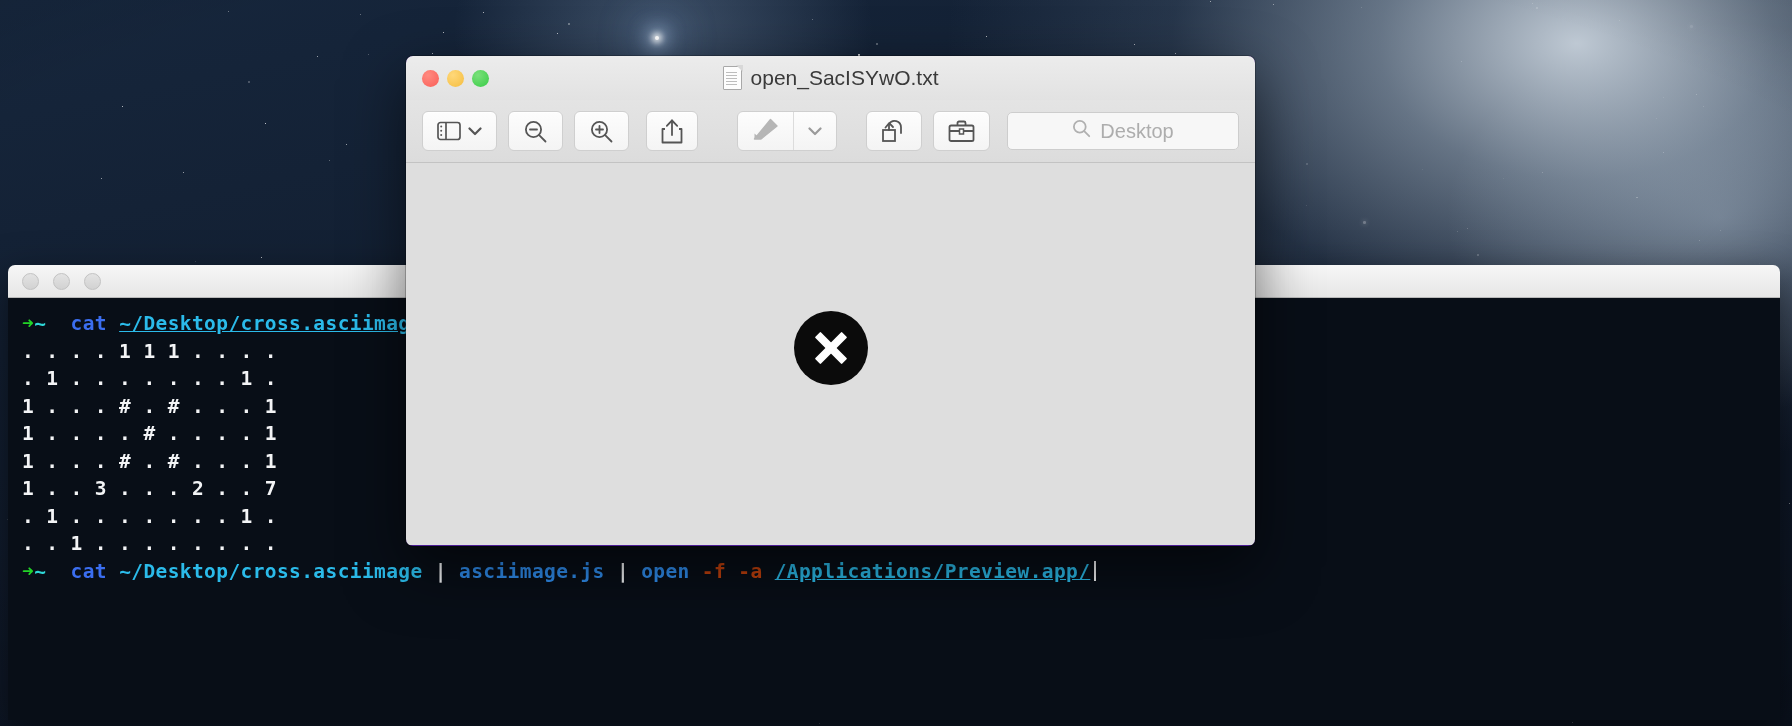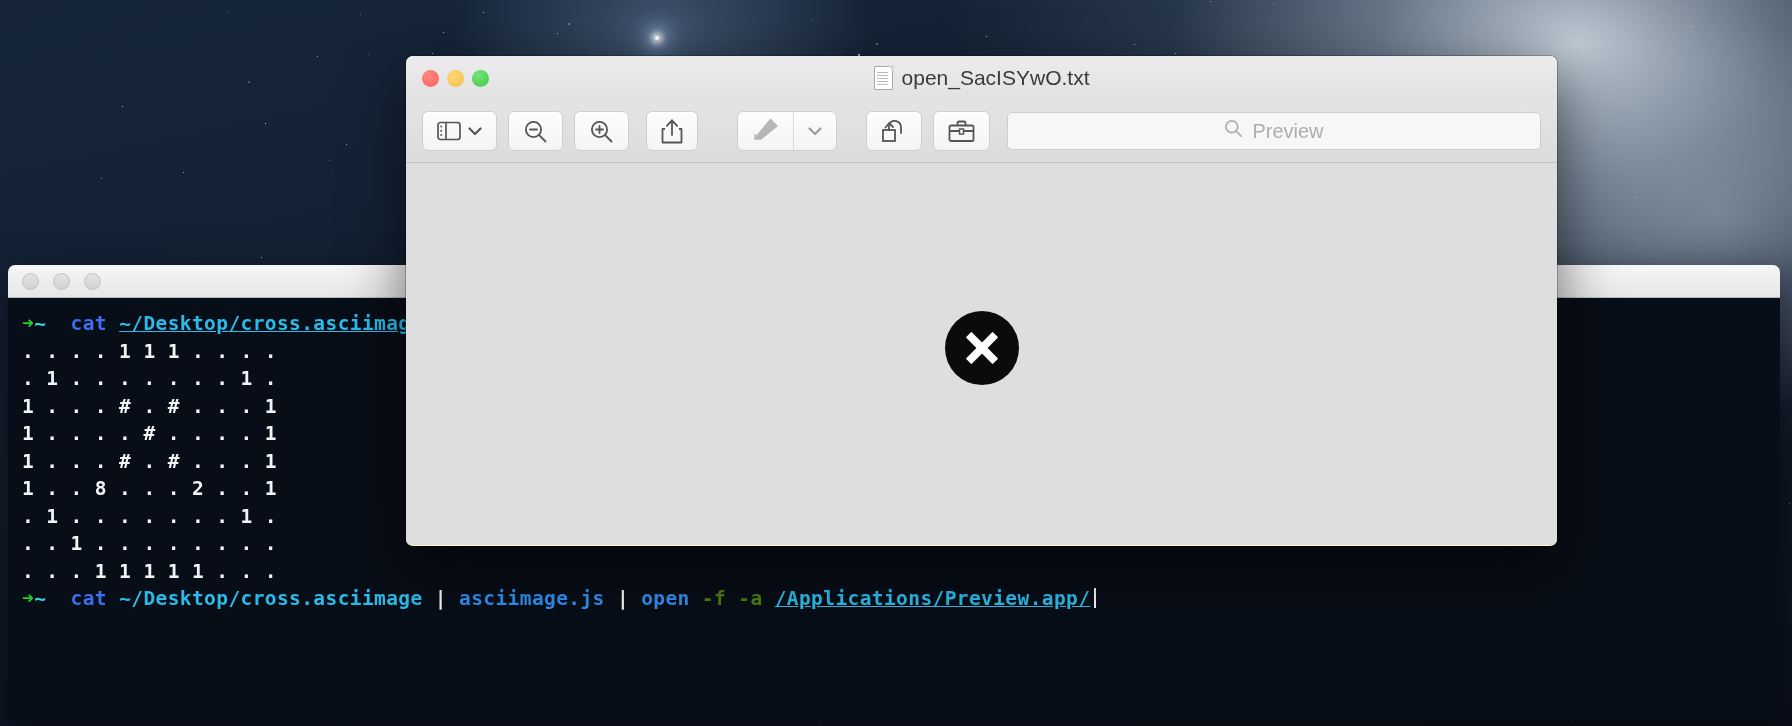--- a/index.html
+++ b/index.html
@@ -58,34 +58,34 @@
     letter-spacing:0.4px;
     color:#e9eef2;
     position:relative;
   }
   .prompt-arrow { color:#22d327; font-weight:bold; }
   .prompt-tilde { color:#2fd8d8; font-weight:bold; }
   .cmd-kw { color:#3b6ef0; font-weight:bold; }
   .cmd-kw2 { color:#2f8ef0; font-weight:bold; }
   .path-ul { color:#2bbbea; text-decoration:underline; font-weight:bold; }
   .path-plain { color:#2bbbea; font-weight:bold; }
-  .arg { color:#4d7c0f; font-weight:bold; }
+  .arg { color:#c2410c; font-weight:bold; }
   .pipe { color:#f2f4f6; font-weight:bold; }
   .termline { white-space:pre; }
   .art { color:#f3f4f6; font-weight:bold; white-space:pre; }
   .cursor {
     display:inline-block; width:2px; height:20px;
     background:#f3f4f6; vertical-align:-3px; margin-left:4px;
   }
 
   
   #preview {
-    position:absolute; left:406px; top:56px; width:1151px; height:490px;
+    position:absolute; left:406px; top:56px; width:849px; height:490px;
     border-radius:7px;
-    background:#fef9c3;
+    background:#4c1d95;
     box-shadow:0 22px 60px rgba(0,0,0,0.55), 0 0 0 1px rgba(0,0,0,0.22);
     overflow:hidden;
   }
   #pv-titlebar {
     height:44px; position:relative;
     background:linear-gradient(180deg,#ececec 0%,#e2e2e2 100%);
     display:flex; align-items:center;
   }
   #pv-lights { display:flex; gap:8px; padding-left:16px; }
   .pvdot { width:17px; height:17px; border-radius:50%; }
@@ -366,24 +366,23 @@
   <div id="term-body">
 
     <div class="termline"><span class="prompt-arrow">➜</span><span class="prompt-tilde">~</span>  <span class="cmd-kw">cat</span> <span class="path-ul">~/Desktop/cross.asciimage</span></div>
 
     <div id="ascii-art-block">
         <div class="art">. . . . 1 1 1 . . . .</div>
         <div class="art">. 1 . . . . . . . 1 .</div>
         <div class="art">1 . . . # . # . . . 1</div>
         <div class="art">1 . . . . # . . . . 1</div>
         <div class="art">1 . . . # . # . . . 1</div>
-        <div class="art">1 . . 8 . . . 2 . . 1</div>
+        <div class="art">1 . . 3 . . . 2 . . 7</div>
         <div class="art">. 1 . . . . . . . 1 .</div>
         <div class="art">. . 1 . . . . . . . .</div>
-        <div class="art">. . . 1 1 1 1 1 . . .</div>
       </div>
 
     <div class="termline"><span class="prompt-arrow">➜</span><span class="prompt-tilde">~</span>  <span class="cmd-kw">cat</span> <span class="path-plain">~/Desktop/cross.asciimage</span> <span class="pipe">|</span> <span class="cmd-kw2">asciimage.js</span> <span class="pipe">|</span> <span class="cmd-kw2">open</span> <span class="arg">-f -a</span> <span class="path-ul">/Applications/Preview.app/</span><span class="cursor"></span></div>
 
   </div>
 </div>
 
 <div id="preview">
 
   <div id="pv-titlebar">
@@ -495,21 +494,21 @@
       </span>
     </div>
 
     <div id="pv-search">
       <span>
         <svg width="19" height="19" viewBox="0 0 19 19">
           <circle cx="7.8" cy="7.8" r="5.9" fill="none" stroke="#b0b0b0" stroke-width="1.8"></circle>
           <line x1="12.2" y1="12.2" x2="17.2" y2="17.2" stroke="#b0b0b0" stroke-width="1.8" stroke-linecap="round"></line>
         </svg>
       </span>
-      <span>Preview</span>
+      <span>Desktop</span>
     </div>
 
   </div>
 
   <div id="pv-content">
     <div id="fail-badge">
       <span class="bar b1"></span>
       <span class="bar b2"></span>
     </div>
   </div>

